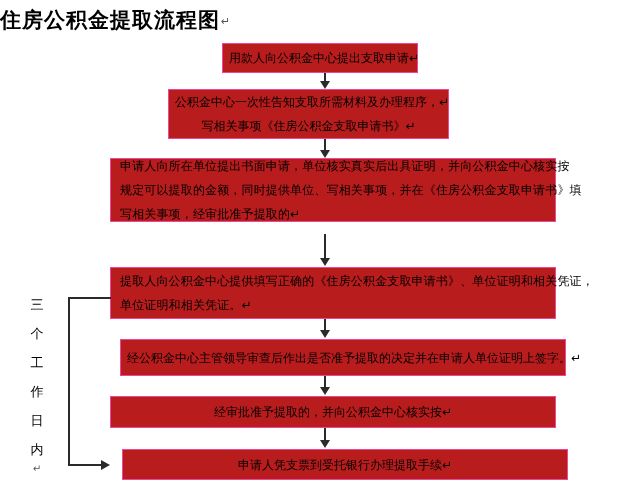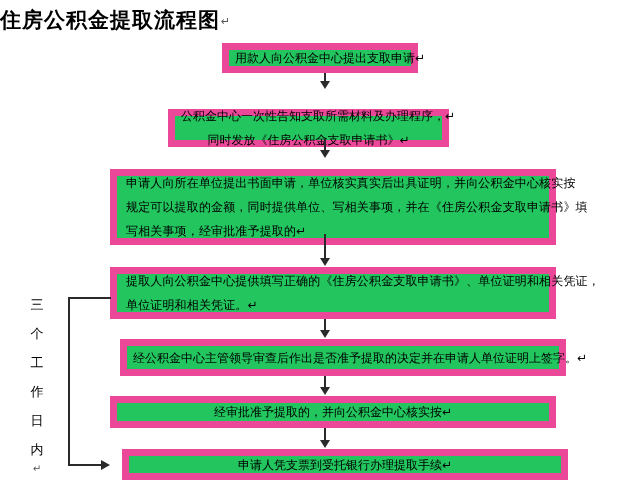--- a/index.html
+++ b/index.html
@@ -35,22 +35,22 @@
     font-weight: normal;
     color: #555555;
     vertical-align: 2px;
     margin-left: 1px;
   }
 
   
   .box {
     position: absolute;
     box-sizing: border-box;
-    border: 7px solid #ec4899;
-    background: #22c55e;
+    border: 1px solid #ec4899;
+    background: #b91c1c;
     color: #000000;
     font-size: 12px;
     line-height: 24px;
     display: flex;
     flex-direction: column;
     justify-content: center;
   }
   .box .ln {
     display: block;
     padding: 0 6px;
@@ -116,29 +116,29 @@
     <span>住房公积金提取流程图</span><span class="pilcrow">↵</span>
   </div>
 
   <div class="box center" style="left:222px; top:43px; width:196px; height:30px;">
     <span class="ln">用款人向公积金中心提出支取申请↵</span>
   </div>
 
   <div class="vline" style="left:324px; top:73px; height:9px;"></div>
   <div class="arrow-down" style="left:320px; top:81px;"></div>
 
-  <div class="box center" style="left:168px; top:89px; width:281px; height:38px;margin-top:20px;">
+  <div class="box center" style="left:168px; top:89px; width:281px; height:50px;">
     <span class="ln">公积金中心一次性告知支取所需材料及办理程序，↵</span>
-    <span class="ln">同时发放《住房公积金支取申请书》↵</span>
+    <span class="ln">写相关事项《住房公积金支取申请书》↵</span>
   </div>
 
   <div class="vline" style="left:324px; top:139px; height:11px;"></div>
   <div class="arrow-down" style="left:320px; top:150px;"></div>
 
-  <div class="box justify" style="left:110px; top:158px; width:446px; height:76px;margin-top:11px;">
+  <div class="box justify" style="left:110px; top:158px; width:446px; height:64px;">
     <span class="ln">申请人向所在单位提出书面申请，单位核实真实后出具证明，并向公积金中心核实按</span>
     <span class="ln">规定可以提取的金额，同时提供单位、写相关事项，并在《住房公积金支取申请书》填</span>
     <span class="ln">写相关事项，经审批准予提取的↵</span>
   </div>
 
   <div class="vline" style="left:324px; top:234px; height:24px;"></div>
   <div class="arrow-down" style="left:320px; top:258px;"></div>
 
   <div class="box justify" style="left:110px; top:267px; width:446px; height:52px;">
     <span class="ln">提取人向公积金中心提供填写正确的《住房公积金支取申请书》、单位证明和相关凭证，</span>

